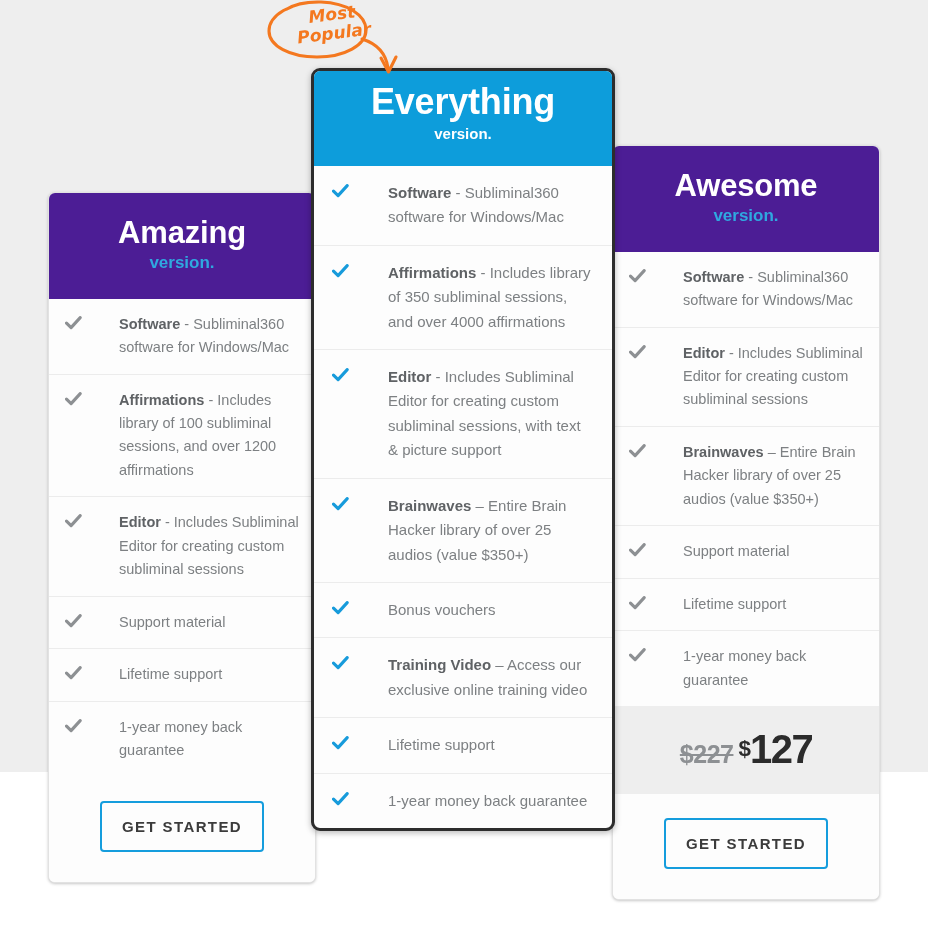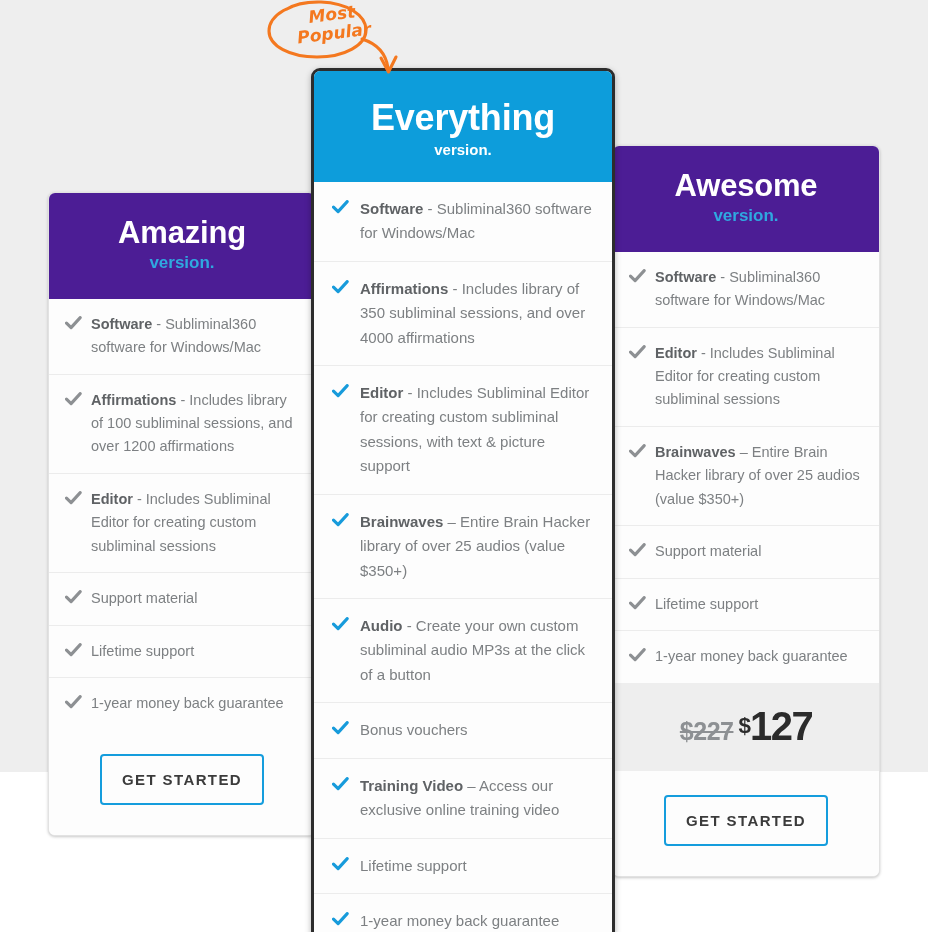--- a/index.html
+++ b/index.html
@@ -89,20 +89,21 @@
   }
 
   
   .features { list-style: none; }
 
   .feature {
     display: flex;
     align-items: flex-start;
     border-bottom: 1px solid #ececec;
     color: #7d8083;
+    gap: 28px;
   }
   .feature:last-child { border-bottom: none; }
 
   .check {
     flex: 0 0 auto;
     line-height: 1;
     font-weight: bold;
   }
   .check svg { display: block; }
 
@@ -336,21 +337,21 @@
       <span class="price-old">$227</span><span class="price-new"><span class="cur">$</span><span>127</span></span>
     </div>
 
     <div class="cta-wrap">
       <button class="cta-btn">GET STARTED</button>
     </div>
   </div>
 
   <div class="card card-featured" id="card-everything" style="left:311px; top:68px;">
 
-    <div class="card-head head-blue" style="padding:28px 0 24px;">
+    <div class="card-head head-blue" style="padding:12px 0 24px;">
       <div class="plan-name-big">Everything</div>
       <div class="plan-sub-white">version.</div>
     </div>
 
     <ul class="features" id="features-everything">
         <li class="feature">
           <span class="check">
             <svg width="17" height="14" viewBox="0 0 17 14">
               <path d="M1.5 7.1 L6.1 11.6 L15.2 1.6" fill="none" stroke="#179bdb" stroke-width="3.1" stroke-linecap="round" stroke-linejoin="round"></path>
             </svg>
@@ -373,28 +374,20 @@
           </span>
           <span class="feat-text"><b>Editor</b><span> - </span>Includes Subliminal Editor for creating custom subliminal sessions, with text &amp; picture support</span>
         </li>
         <li class="feature">
           <span class="check">
             <svg width="17" height="14" viewBox="0 0 17 14">
               <path d="M1.5 7.1 L6.1 11.6 L15.2 1.6" fill="none" stroke="#179bdb" stroke-width="3.1" stroke-linecap="round" stroke-linejoin="round"></path>
             </svg>
           </span>
           <span class="feat-text"><b>Brainwaves</b><span> – </span>Entire Brain Hacker library of over 25 audios (value $350+)</span>
-        </li>
-        <li class="feature">
-          <span class="check">
-            <svg width="17" height="14" viewBox="0 0 17 14">
-              <path d="M1.5 7.1 L6.1 11.6 L15.2 1.6" fill="none" stroke="#179bdb" stroke-width="3.1" stroke-linecap="round" stroke-linejoin="round"></path>
-            </svg>
-          </span>
-          <span class="feat-text"><b>Audio</b><span> - </span>Create your own custom subliminal audio MP3s at the click of a button</span>
         </li>
         <li class="feature">
           <span class="check">
             <svg width="17" height="14" viewBox="0 0 17 14">
               <path d="M1.5 7.1 L6.1 11.6 L15.2 1.6" fill="none" stroke="#179bdb" stroke-width="3.1" stroke-linecap="round" stroke-linejoin="round"></path>
             </svg>
           </span>
           <span class="feat-text">Bonus vouchers</span>
         </li>
         <li class="feature">

